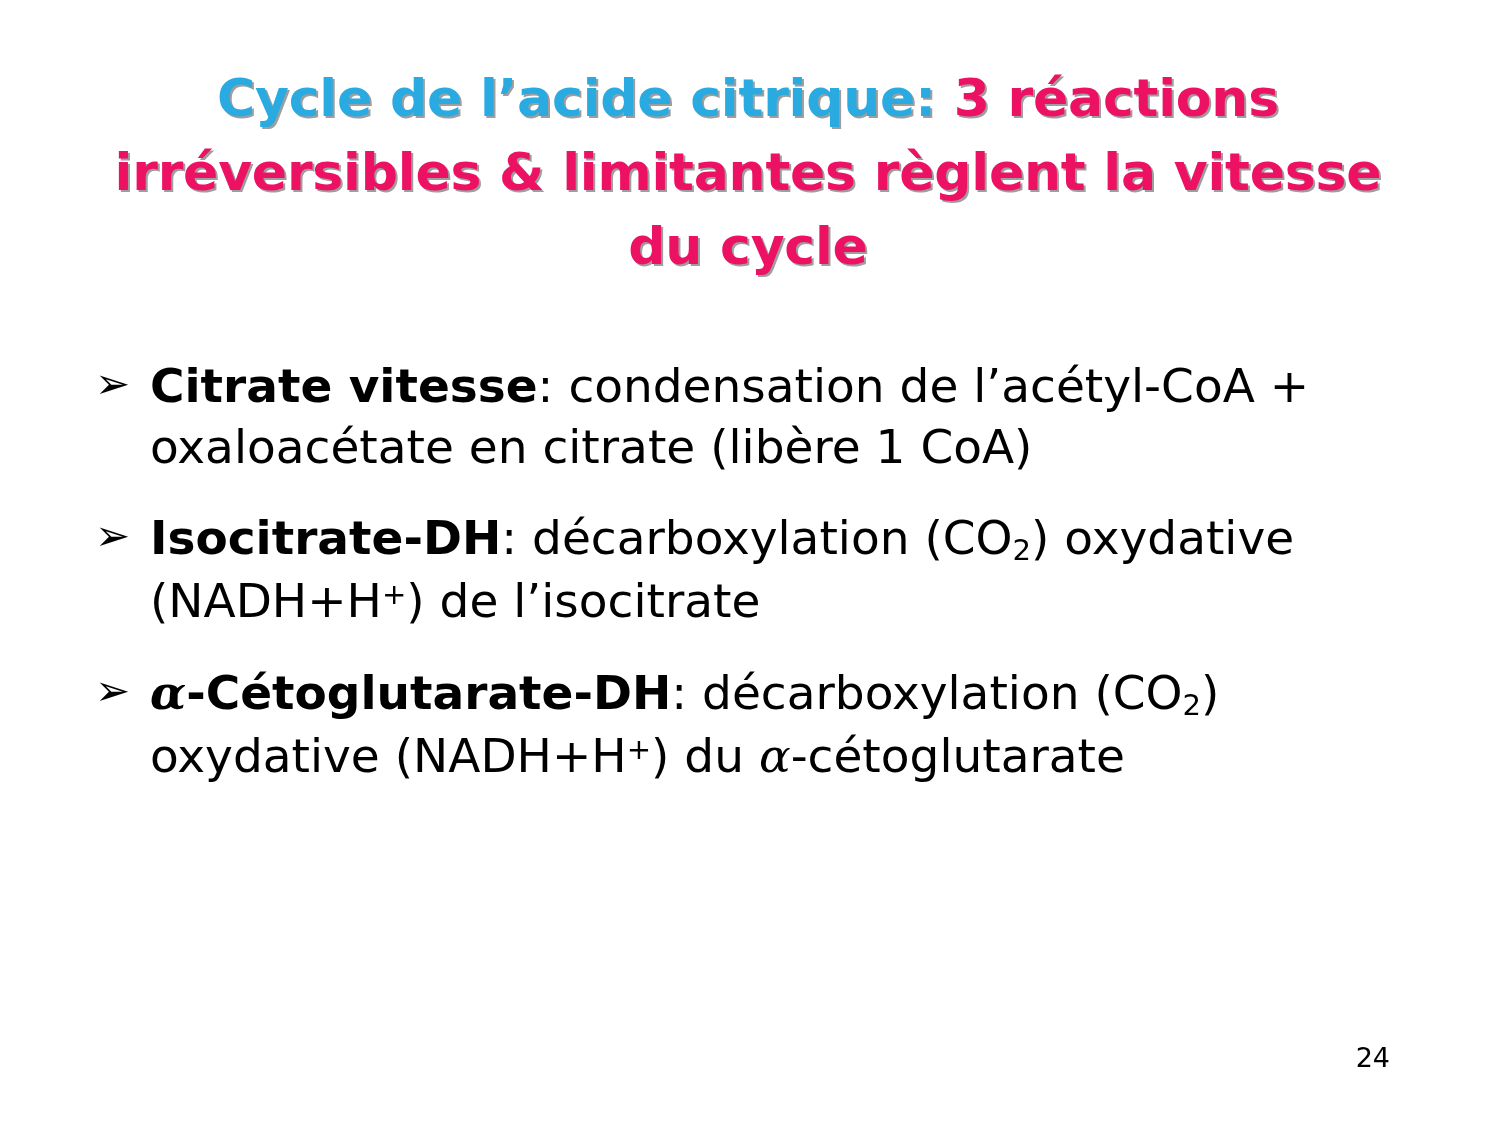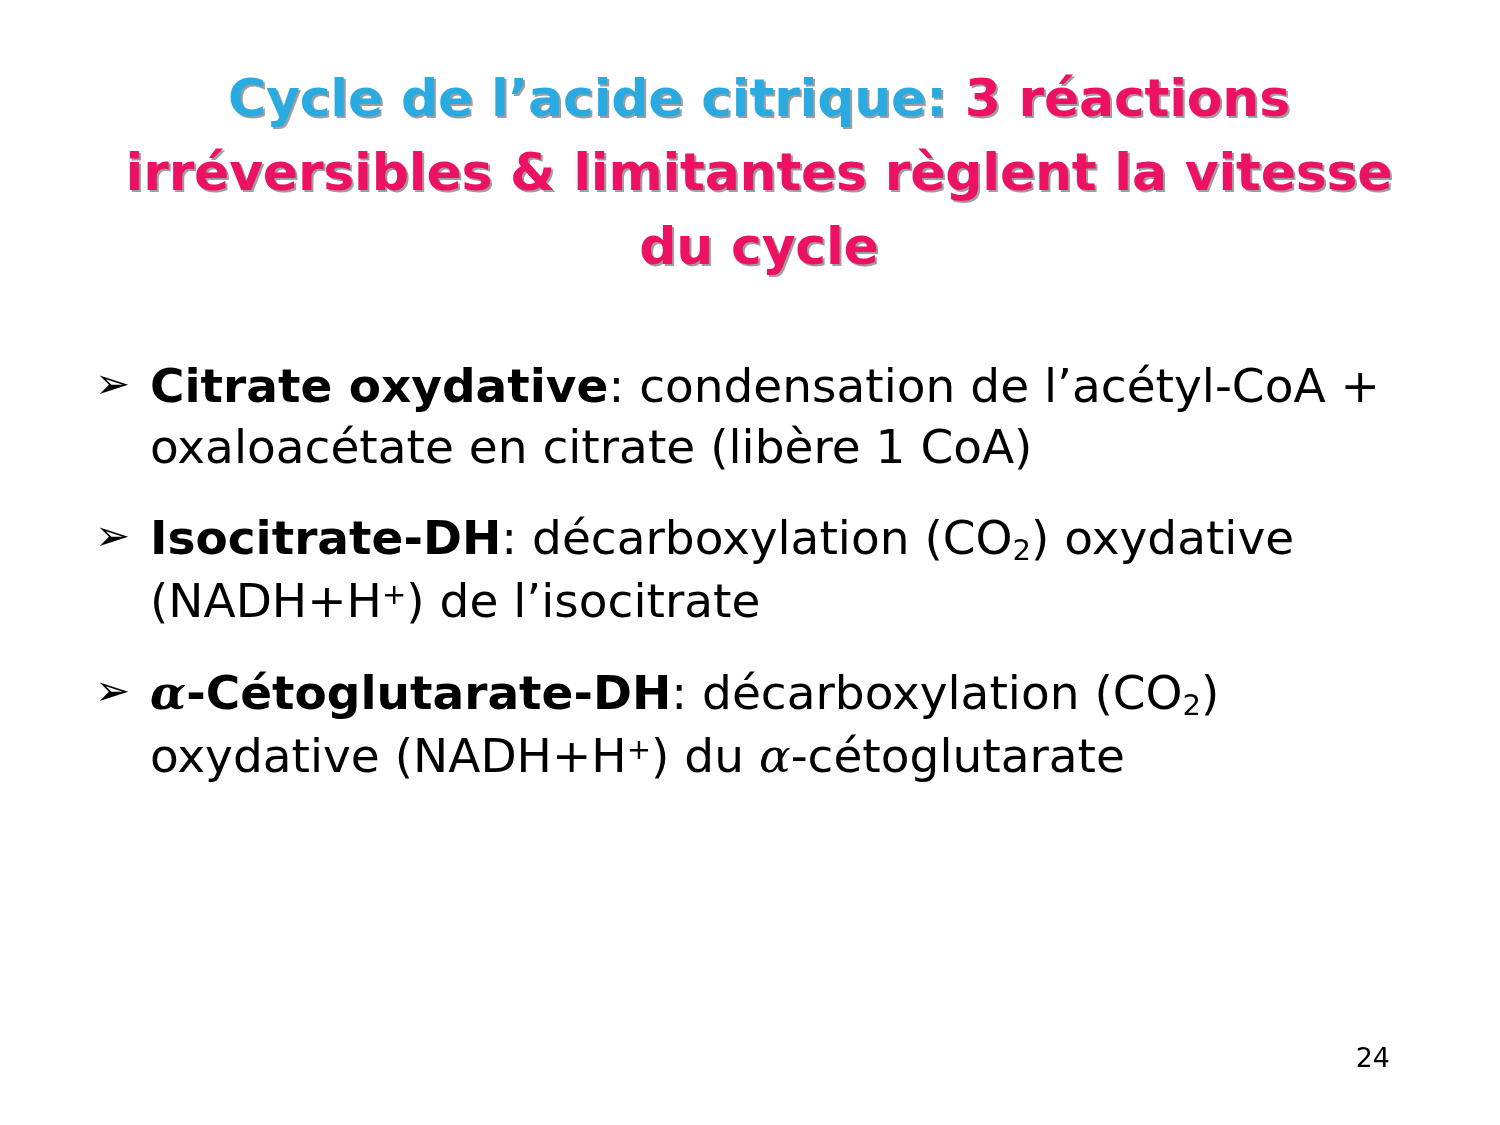--- a/index.html
+++ b/index.html
@@ -16,21 +16,21 @@
   }
   .slide {
     position: relative;
     width: 1500px;
     height: 1125px;
     box-sizing: border-box;
   }
   .title {
     position: absolute;
     top: 62px;
-    left: 114px;
+    left: 103px;
     width: 1290px;
     text-align: center;
     font-size: 52px;
     font-weight: bold;
     line-height: 1.42;
     letter-spacing: -0.2px;
   }
   .title .part-blue {
     color: #29ABE2;
     text-shadow: 2px 2px 0 #9e9e9e;
@@ -97,21 +97,21 @@
 <div class="slide">
 
   <div class="title">
     <span class="part-blue">Cycle de l’acide citrique: </span><span class="part-pink">3 réactions irréversibles &amp; limitantes règlent la vitesse du cycle</span>
   </div>
 
   <div class="bullets">
 
     <div class="bullet">
       <span class="bullet-marker">➢</span>
-      <div class="bullet-text"><b>Citrate oxydative</b><span>: </span><span>condensation de l’acétyl-CoA + oxaloacétate en citrate (libère 1 CoA)</span></div>
+      <div class="bullet-text"><b>Citrate vitesse</b><span>: </span><span>condensation de l’acétyl-CoA + oxaloacétate en citrate (libère 1 CoA)</span></div>
     </div>
 
     <div class="bullet">
       <span class="bullet-marker">➢</span>
       <div class="bullet-text"><b>Isocitrate-DH</b><span>: </span><span>décarboxylation (CO</span><sub>2</sub><span>) oxydative (NADH</span><span>+</span><span>H</span><sup>+</sup><span>) de l’isocitrate</span></div>
     </div>
 
     <div class="bullet">
       <span class="bullet-marker">➢</span>
       <div class="bullet-text"><b><span class="alpha">α</span><span>-Cétoglutarate-DH</span></b><span>: </span><span>décarboxylation (CO</span><sub>2</sub><span>) oxydative (NADH</span><span>+</span><span>H</span><sup>+</sup><span>) du </span><span class="alpha">α</span><span>-cétoglutarate</span></div>

